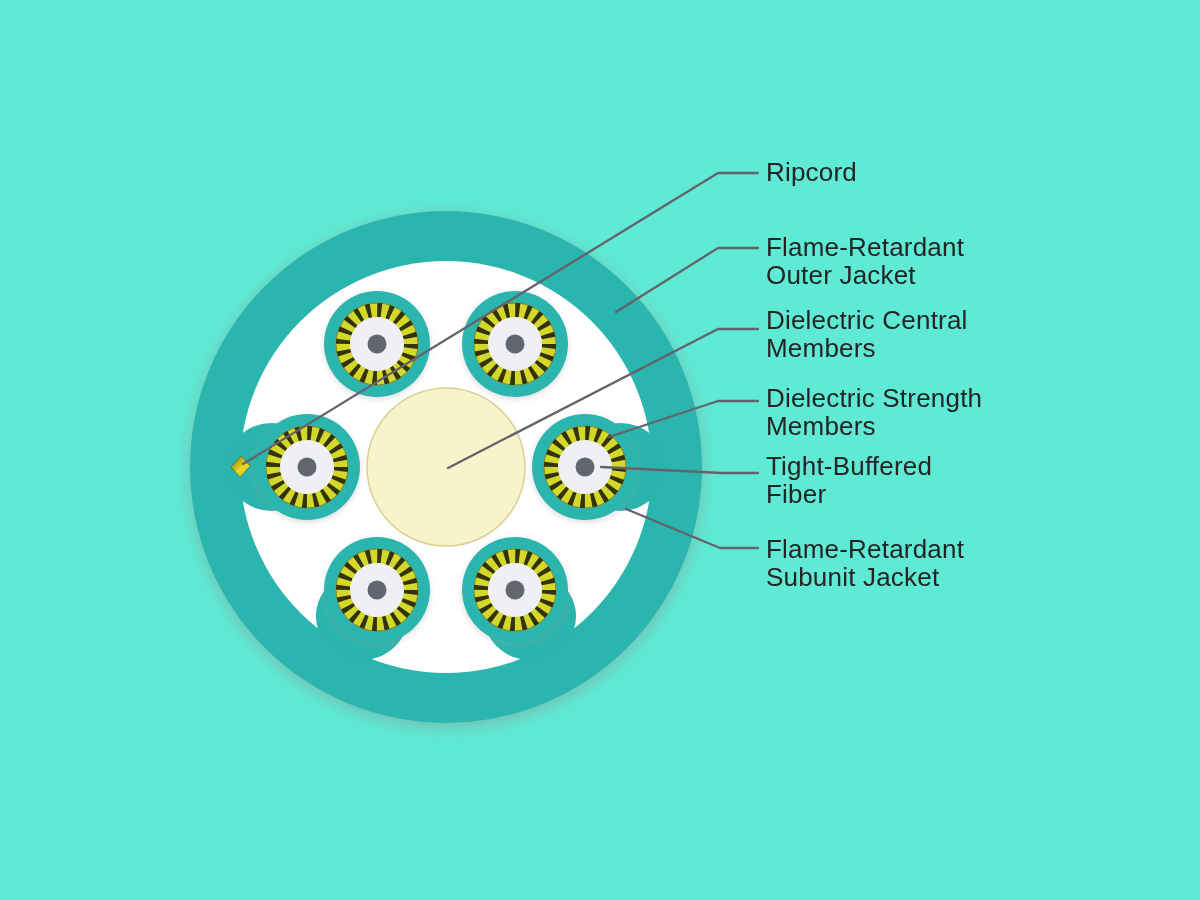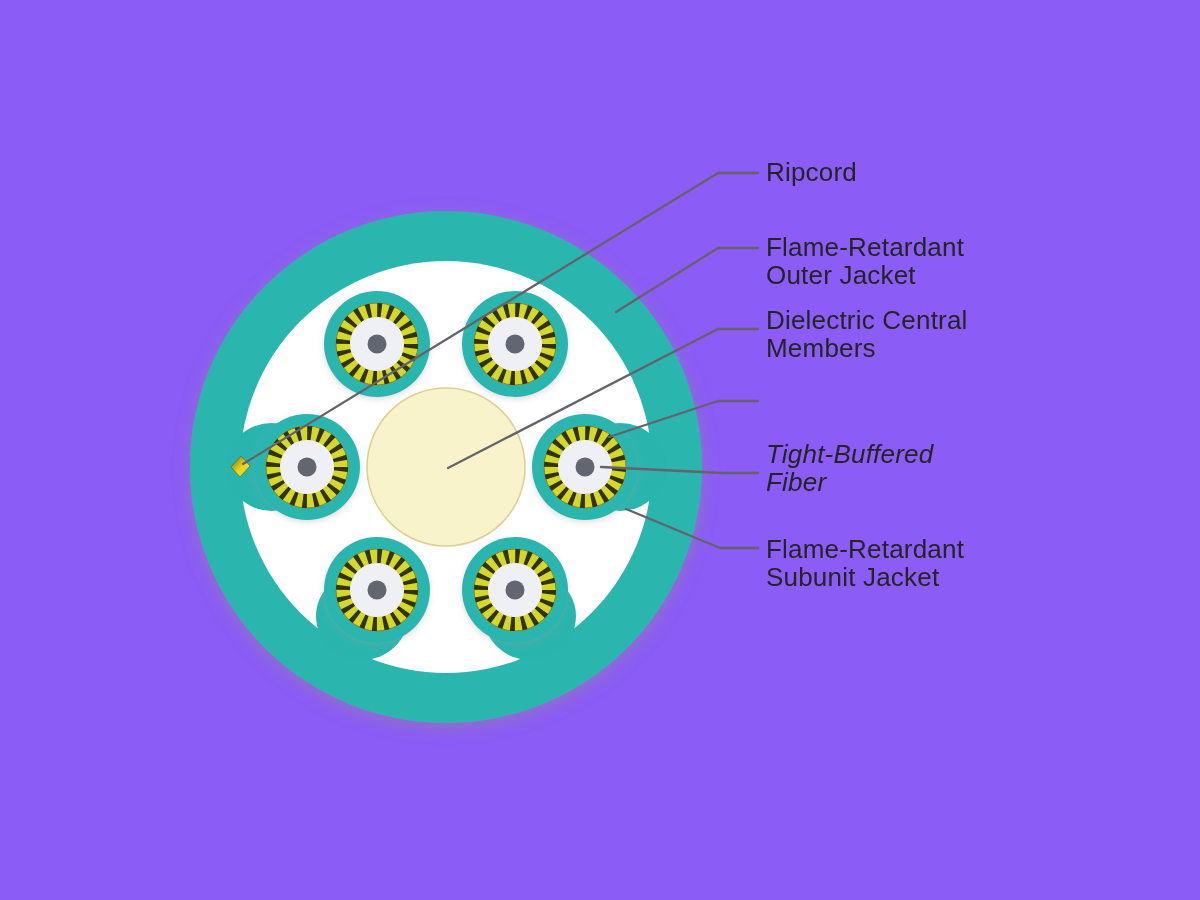--- a/index.html
+++ b/index.html
@@ -1,20 +1,20 @@
 <!DOCTYPE html>
 <html><head>
 <meta charset="utf-8">
 <style>
   html, body { margin: 0; padding: 0; background: #ffffff; }
   .canvas {
     position: relative;
     width: 1200px;
     height: 900px;
-    background: #8b5cf6;
+    background: #5eead4;
     overflow: hidden;
     font-family: "Liberation Sans", sans-serif;
   }
   .diagram-svg {
     position: absolute;
     left: 0; top: 0;
     width: 1200px; height: 900px;
   }
   .callout-label {
     position: absolute;
@@ -22,21 +22,21 @@
     font-size: 26px;
     line-height: 28px;
     letter-spacing: 0.2px;
     color: #242424;
     white-space: pre-line;
   }
   .lbl-ripcord          { top: 158px; }
   .lbl-outer-jacket     { top: 233px; }
   .lbl-central-element  { top: 306px; }
   .lbl-strength-members { top: 384px; }
-  .lbl-tight-buffered   { top: 440px; font-style: italic; }
+  .lbl-tight-buffered   { top: 452px; }
   .lbl-subunit-jacket   { top: 535px; }
 </style>
 </head>
 <body>
 
 <div class="canvas">
 
   <svg class="diagram-svg" viewBox="0 0 1200 900" xmlns="http://www.w3.org/2000/svg">
     <defs>
       <filter id="halo" x="-25%" y="-25%" width="150%" height="150%">
@@ -86,18 +86,20 @@
       <polyline points="601,467 722,473 758,473"></polyline>
       <polyline points="626,509 720,548 758,548"></polyline>
     </g>
   </svg>
 
   <div class="callout-label lbl-ripcord">Ripcord</div>
   <div class="callout-label lbl-outer-jacket">Flame-Retardant
 Outer Jacket</div>
   <div class="callout-label lbl-central-element">Dielectric Central
 Members</div>
+  <div class="callout-label lbl-strength-members">Dielectric Strength
+Members</div>
   <div class="callout-label lbl-tight-buffered">Tight-Buffered
 Fiber</div>
   <div class="callout-label lbl-subunit-jacket">Flame-Retardant
 Subunit Jacket</div>
 
 </div>
 
 </body></html>

